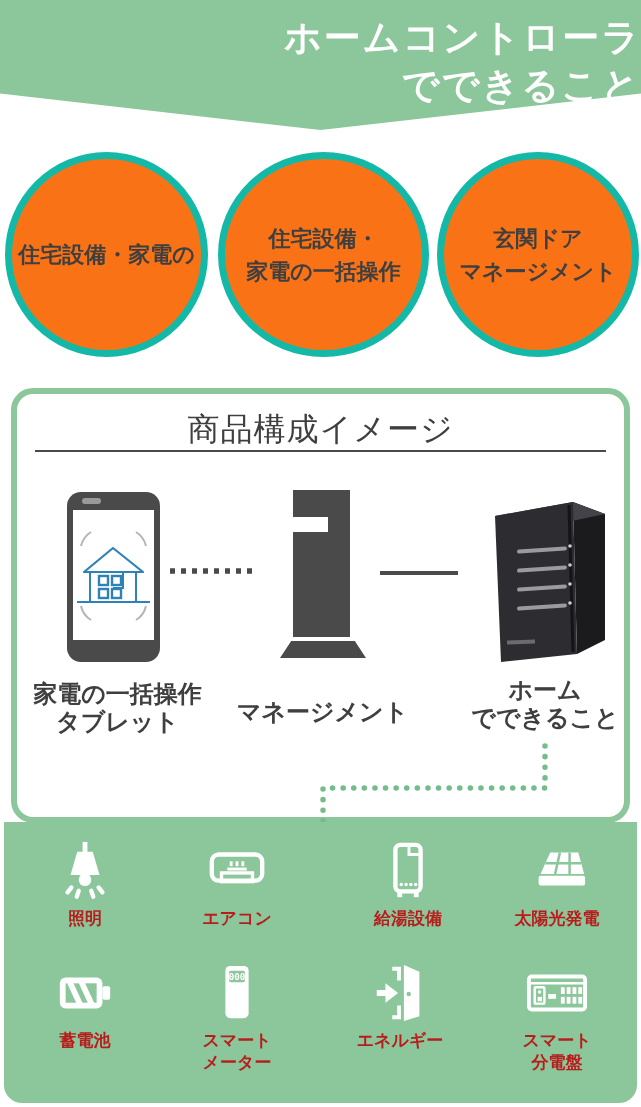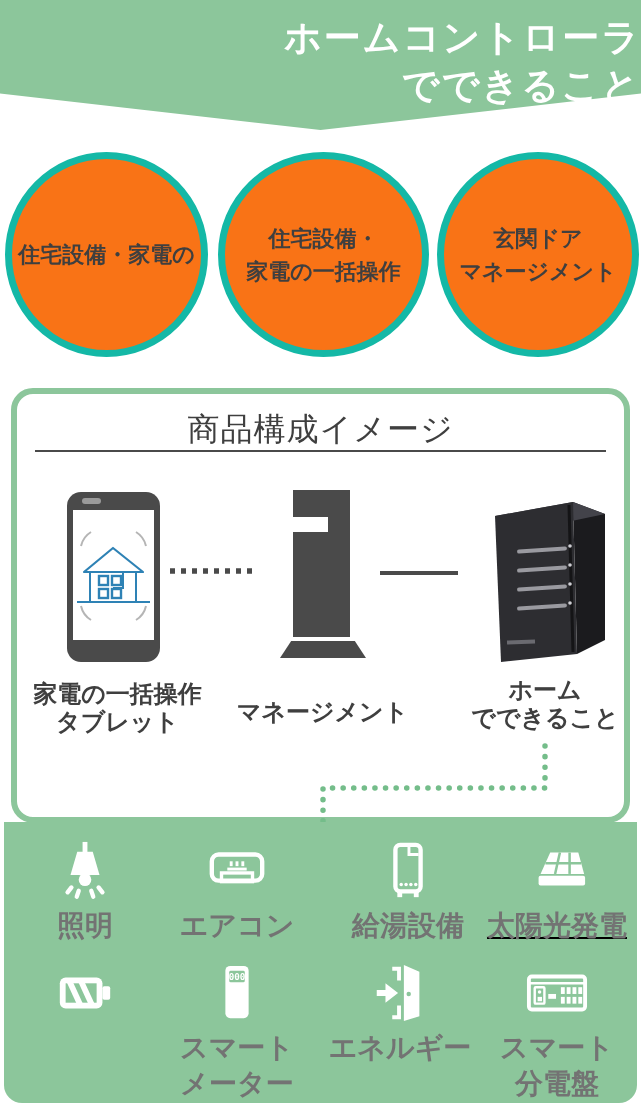--- a/index.html
+++ b/index.html
@@ -46,21 +46,21 @@
   .dev-label { position:absolute; text-align:center; color:#3f3f3f; font-weight:bold; font-size:24px; line-height:1.17; }
   .dev-label.phone-l { left:20px; top:680px; width:195px; }
   .dev-label.net-l   { left:235px; top:698px; width:175px; }
   .dev-label.ctrl-l  { left:455px; top:676px; width:180px; }
 
   
   .bottom { position:absolute; left:4px; top:822px; width:633px; height:281px; background:#8cc69b;
             border-radius:0 0 18px 18px; }
   .app-cell { position:absolute; width:150px; text-align:center; }
   .app-cell svg { display:block; margin:0 auto; }
-  .app-label { margin-top:6px; color:#737373; font-weight:bold; font-size:28px; line-height:1.27; }
+  .app-label { margin-top:6px; color:#b91c1c; font-weight:bold; font-size:17px; line-height:1.27; }
 </style>
 </head>
 <body>
 
 <div class="page">
 
   <div class="header"></div>
   <div class="header-title">
     <div>ホームコントローラ</div>
     <div>でできること</div>
@@ -211,21 +211,21 @@
             <rect x="38" y="53" width="5" height="6"></rect>
         </g>
       </svg>
     </span>
     <div class="app-label">
       <div>給湯設備</div>
       <div></div>
     </div>
   </div>
 
-  <div class="app-cell" style="left:482px; top:840px;text-decoration:underline;">
+  <div class="app-cell" style="left:482px; top:840px;">
     <span>
       <svg width="62" height="62" viewBox="0 0 64 64">
         <path d="M15 35 L25 13 H54 L60 35 Z" fill="#fff"></path>
         <g stroke="#8cc69b" stroke-width="2.6" fill="none">
           <line x1="35" y1="13" x2="30" y2="35"></line>
           <line x1="45" y1="13" x2="45" y2="35"></line>
           <line x1="20" y1="24" x2="57" y2="24"></line>
         </g>
         <rect x="13" y="37" width="48" height="10" rx="2" fill="#fff"></rect>
       </svg>
@@ -241,20 +241,24 @@
       <svg width="62" height="62" viewBox="0 0 64 64">
         <rect x="6" y="16" width="44" height="32" rx="6" fill="#fff"></rect>
         <rect x="50" y="25" width="8" height="14" rx="2" fill="#fff"></rect>
         <rect x="12" y="22" width="32" height="20" fill="#8cc69b"></rect>
         <g stroke="#fff" stroke-width="6">
           <line x1="16" y1="20" x2="27" y2="44"></line>
           <line x1="28" y1="20" x2="39" y2="44"></line>
         </g>
       </svg>
     </span>
+    <div class="app-label">
+      <div>蓄電池</div>
+      <div></div>
+    </div>
   </div>
 
   <div class="app-cell" style="left:162px; top:962px;">
     <span>
       <svg width="62" height="62" viewBox="0 0 64 64">
         <rect x="20" y="4" width="24" height="54" rx="5" fill="#fff"></rect>
         <rect x="24" y="9" width="16" height="12" rx="1.5" fill="#8cc69b"></rect>
         <text x="32" y="18.8" font-size="9.5" font-weight="bold" fill="#fff" text-anchor="middle" font-family="'DejaVu Sans Mono',monospace">000</text>
       </svg>
     </span>

